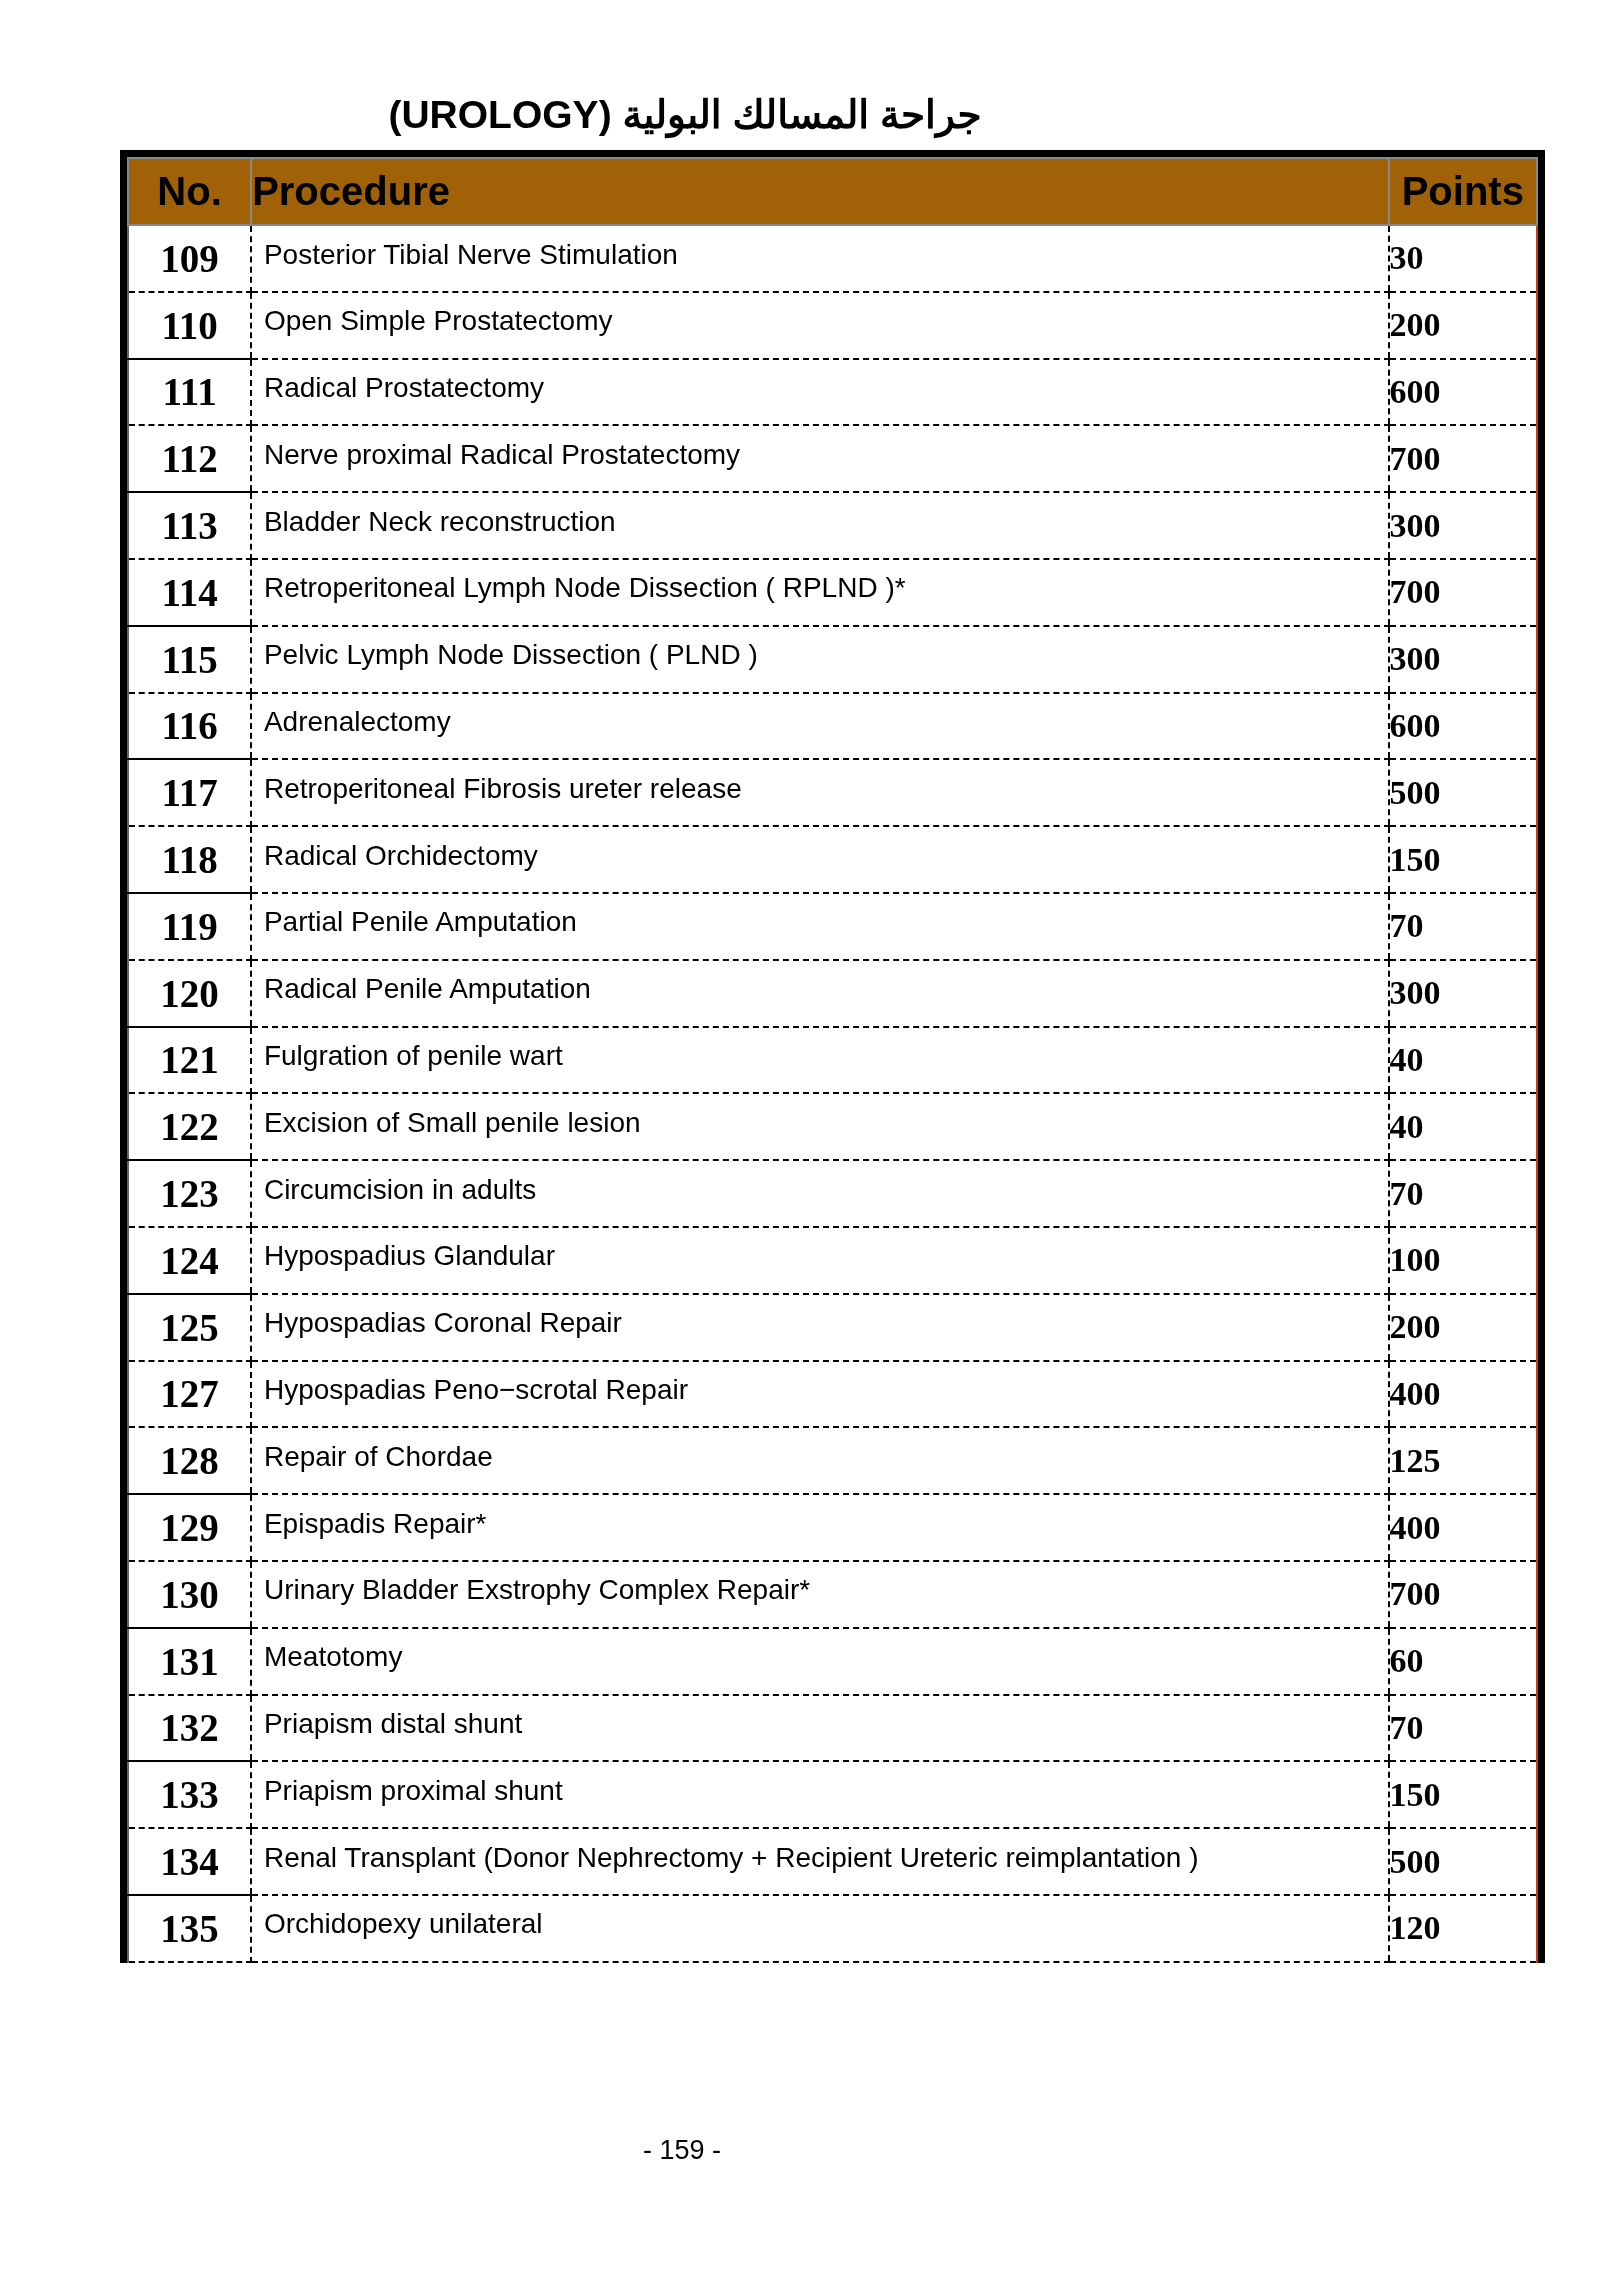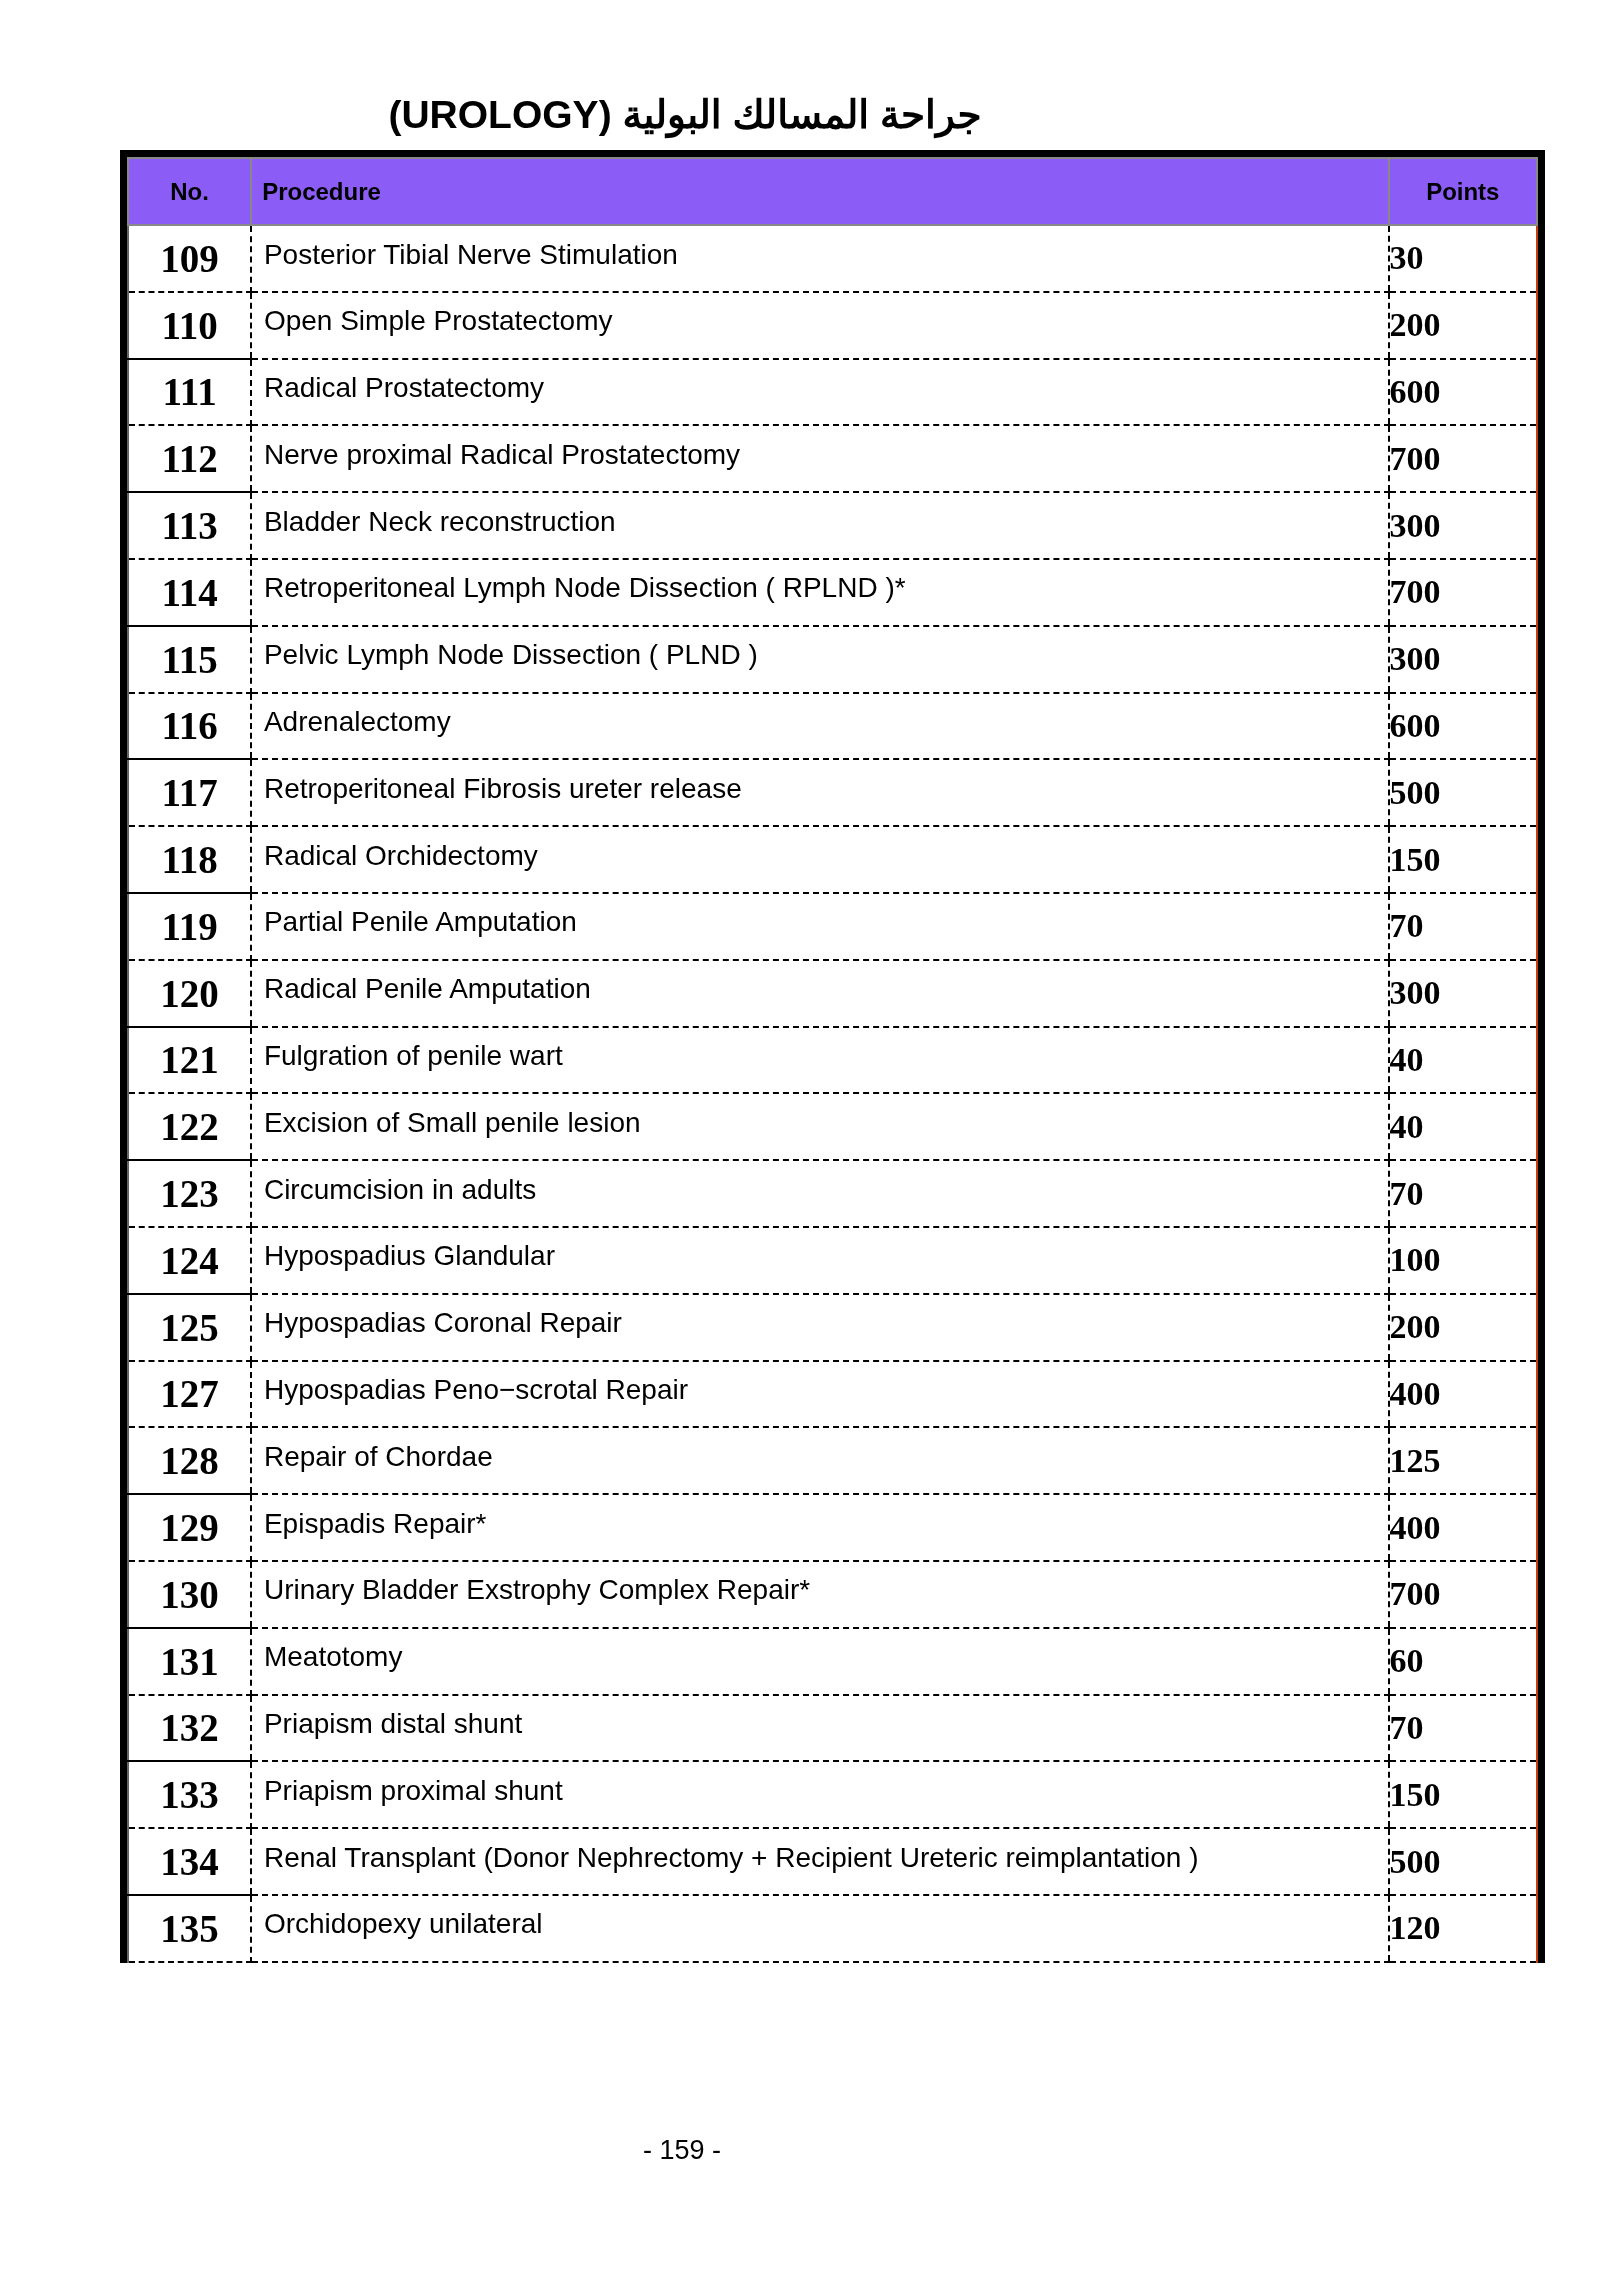--- a/index.html
+++ b/index.html
@@ -11,24 +11,24 @@
   .title .ar { direction: rtl; unicode-bidi: isolate; }
   .table-wrap {
     position: absolute; left: 120px; top: 150px; width: 1411px;
     border-top: 7.8px solid #000; border-left: 7.8px solid #000; border-right: 7.8px solid #000;
   }
   table { border-collapse: collapse; width: 100%; table-layout: fixed; }
   col.c-no { width: 122px; }
   col.c-proc { width: 1127px; }
   col.c-pts { width: 147px; }
   th {
-    background: #8b5cf6; height: 65px; font-family: "Liberation Sans", sans-serif; font-weight: bold;
-    font-size: 24px; border: 2.9px double #888; padding: 0;
-  }
-  th.h-proc { text-align: left; padding-left: 10px; }
+    background: #a16207; height: 65px; font-family: "Liberation Sans", sans-serif; font-weight: bold;
+    font-size: 40px; border: 2.9px double #888; padding: 0;
+  }
+  th.h-proc { text-align: left; padding-left: 0; }
   th.h-no, th.h-pts { text-align: center; }
   td { height: 57px; padding: 0; border-bottom: 2px dashed #000; }
   td.no {
     font-family: "Liberation Serif", serif; font-weight: bold; font-size: 39px; text-align: center;
     border-left: 2px solid #666; border-right: 2px dashed #000;
   }
   tr.solid td.no { border-bottom: 2.9px solid #000; }
   td.proc { font-size: 28px; text-align: left; padding-left: 11.8px; padding-bottom: 7.8px; vertical-align: middle; }
   td.pts {
     font-family: "Liberation Serif", serif; font-weight: bold; font-size: 34px; text-align: left;

